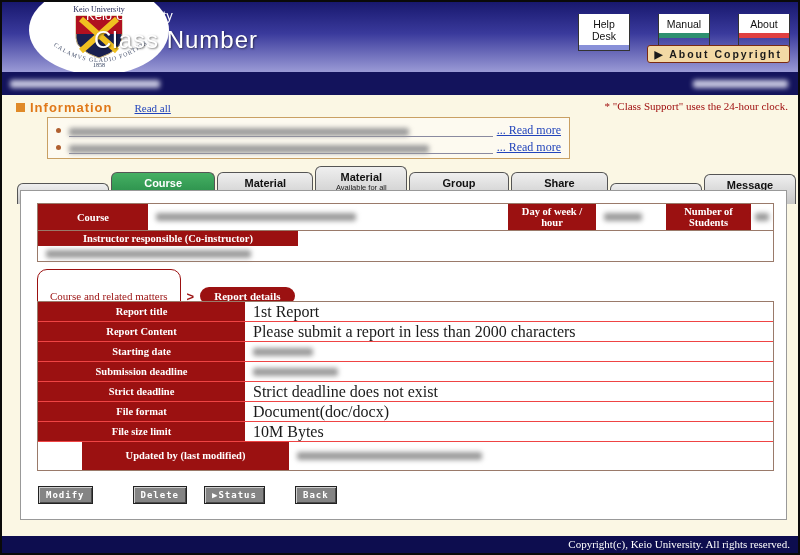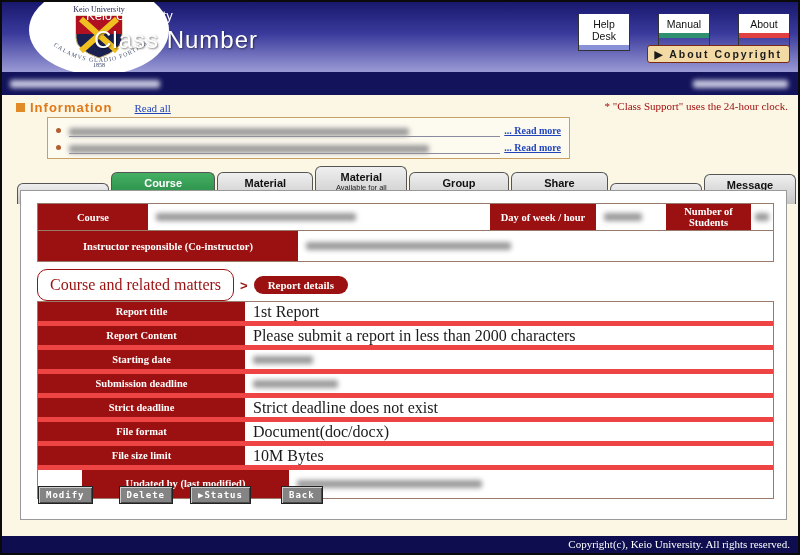--- a/index.html
+++ b/index.html
@@ -39,22 +39,22 @@
   .info-sq{width:9px;height:9px;background:#e08a28;margin-right:5px;}
   .info-title{color:#e07818;font-weight:bold;font-size:13px;letter-spacing:1px;}
   .readall{margin-left:22px;color:#2244bb;font-family:"Liberation Serif",serif;font-size:11px;
            text-decoration:underline;cursor:pointer;}
   .info-box{position:absolute;top:115px;left:45px;width:523px;height:42px;
             border:1px solid #c9a063;background:#fdfaf0;padding:4px 8px;box-sizing:border-box;}
   .info-item{display:flex;align-items:center;height:17px;}
   .bullet{width:5px;height:5px;background:#b06030;border-radius:50%;margin-right:8px;flex:none;}
   .info-line{flex:1;border-bottom:1px solid #8a8aa0;align-self:flex-end;margin-bottom:2px;
              display:flex;align-items:center;}
-  .readmore{color:#2244bb;font-family:"Liberation Serif",serif;font-size:10px;
-            text-decoration:underline;cursor:pointer;white-space:nowrap;margin-left:4px;font-weight:bold;}
+  .readmore{color:#2244bb;font-family:"Liberation Serif",serif;font-size:12px;
+            text-decoration:underline;cursor:pointer;white-space:nowrap;margin-left:4px;}
 
   
   .tabs{position:absolute;left:15px;top:164px;display:flex;align-items:flex-end;}
   .tab{background:linear-gradient(#efefef,#c6c6c6);border:1px solid #555;border-bottom:none;
        border-radius:6px 6px 0 0;margin-right:2px;padding:5px 10px 4px;text-align:center;
        cursor:pointer;min-width:70px;}
   .tab .t1{display:block;font-size:11px;font-weight:bold;color:#111;line-height:11px;}
   .tab .t2{display:block;font-size:7.5px;color:#222;line-height:8px;margin-top:1px;}
   .tab.active{background:linear-gradient(#45b063,#1f8040);}
   .tab.active .t1{color:#fff;}
@@ -65,45 +65,45 @@
 
   
   .ctable{position:absolute;left:16px;top:12px;width:735px;border:1px solid #9a7a6a;}
   .crow{display:flex;}
   .crow + .crow{border-top:1px solid #9a7a6a;}
   .rcell{background:#9b1111;color:#fff;font-family:"Liberation Serif",serif;font-weight:bold;
          font-size:10.5px;display:flex;align-items:center;justify-content:center;text-align:center;
          line-height:11px;box-sizing:border-box;padding:2px;}
   .vcell{background:#fff;display:flex;align-items:center;padding-left:8px;box-sizing:border-box;}
   .crow1{height:26px;}
-  .crow2{height:30px;}
+  .crow2{height:30px;flex-direction:column;}
 
   
   .crumbs{position:absolute;left:16px;top:78px;display:flex;align-items:center;}
   .pill-outline{border:1px solid #9b1111;border-radius:10px;background:#fff;color:#9b1111;
-                font-family:"Liberation Serif",serif;font-size:16px;padding:6px 12px;cursor:pointer;}
+                font-family:"Liberation Serif",serif;font-size:11px;padding:20px 12px;cursor:pointer;}
   .crumb-sep{color:#9b1111;font-size:13px;font-weight:bold;margin:0 6px;}
   .pill-solid{border-radius:10px;background:#9b1111;color:#fff;font-family:"Liberation Serif",serif;
               font-weight:bold;font-size:11px;padding:3px 14px;cursor:pointer;}
 
   
   .rtable{position:absolute;left:16px;top:110px;width:735px;border:1px solid #9a7a6a;}
   .rrow{display:flex;min-height:19px;}
-  .rrow + .rrow{border-top:5px solid #ef4444;}
+  .rrow + .rrow{border-top:1px solid #ef4444;}
   .rrow .rcell{width:207px;flex:none;}
   .rrow .vcell{flex:1;font-family:"Liberation Serif",serif;font-size:16px;color:#1a1a1a;}
   .rrow.tall{min-height:28px;padding-left:44px;}
 
   
   .actions{position:absolute;left:17px;top:295px;display:flex;}
   .act-btn{background:#848484;color:#fff;border:1px solid #222;
            box-shadow:inset 1px 1px 0 #cfcfcf, inset -1px -1px 0 #4a4a4a;
            font-family:"DejaVu Sans Mono",monospace;font-size:9px;font-weight:bold;
            padding:3px 7px;cursor:pointer;letter-spacing:1px;}
-  .m1{margin-right:26px;} .m2{margin-right:17px;} .m3{margin-right:30px;}
+  .m1{margin-right:40px;} .m2{margin-right:17px;} .m3{margin-right:30px;}
 
   
   .footer{position:absolute;left:0;bottom:0;width:100%;height:17px;background:#0d0d4f;
           color:#fff;font-family:"Liberation Serif",serif;font-size:11px;text-align:right;
           box-sizing:border-box;padding:2px 8px 0 0;}
 </style>
 </head>
 <body>
 
 <div class="page">
@@ -200,21 +200,21 @@
   </div>
 
   <div class="panel">
 
     <div class="ctable">
       <div class="crow crow1">
         <div class="rcell" style="width:110px">Course</div>
         <div class="vcell" style="flex:1">
             <span class="blur" style="width:200px"></span>
           </div>
-        <div class="rcell" style="width:106px">Day of week / hour</div>
+        <div class="rcell" style="width:88px">Day of week / hour</div>
         <div class="vcell" style="width:70px">
             <span class="blur" style="width:38px"></span>
           </div>
         <div class="rcell" style="width:85px">Number of Students</div>
         <div class="vcell" style="width:22px;padding-left:4px">
             <span class="blur" style="width:14px"></span>
           </div>
       </div>
       <div class="crow crow2">
         <div class="rcell" style="width:260px">Instructor responsible (Co-instructor)</div>

